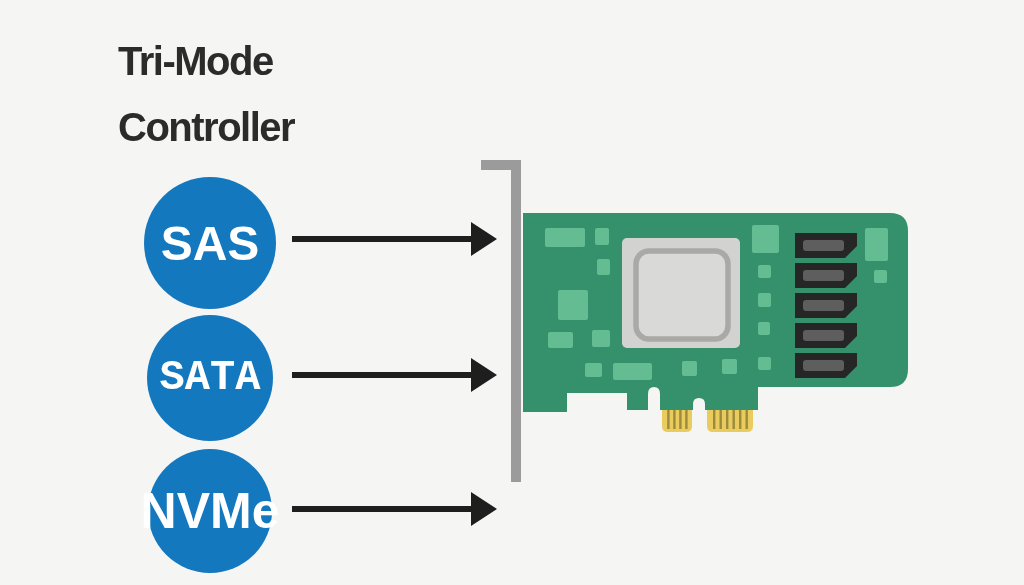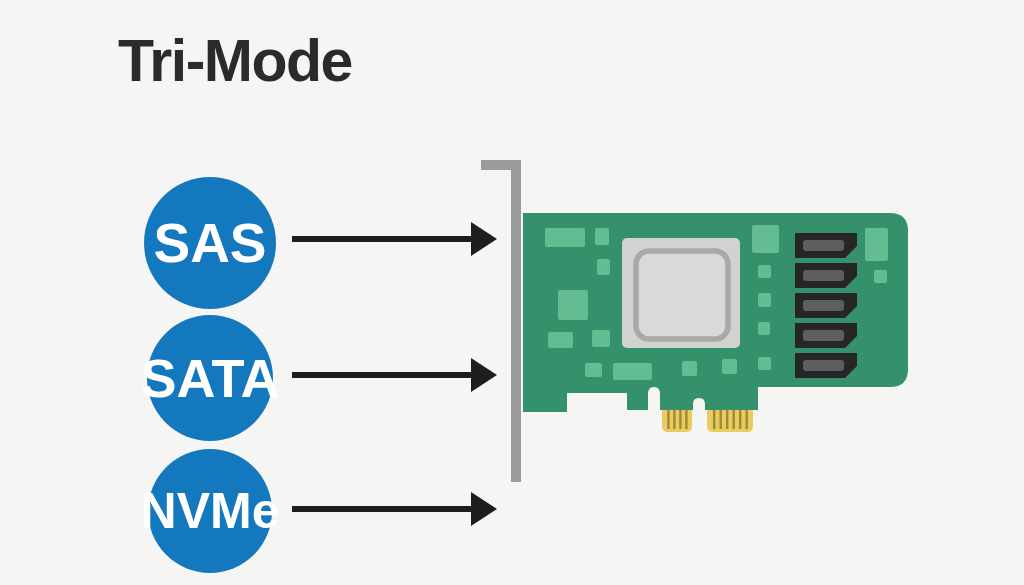--- a/index.html
+++ b/index.html
@@ -5,36 +5,36 @@
   html,body{margin:0;padding:0;}
   .canvas{
     position:relative;
     width:1024px;height:585px;
     background:var(--bg,#f5f5f4);
     overflow:hidden;
     font-family:"Liberation Sans",sans-serif;
   }
   .title{
     position:absolute;left:118px;top:28px;
-    font-size:59px;font-weight:bold;line-height:66px;
+    font-size:40px;font-weight:bold;line-height:66px;
     letter-spacing:-1.5px;color:var(--ink,#2b2b2b);
   }
   .node{
     position:absolute;border-radius:50%;
     background:var(--blue,#1478be);
     display:flex;align-items:center;justify-content:center;
   }
   .node-sas {left:144px;top:177px;width:132px;height:132px;}
   .node-sata{left:147px;top:315px;width:126px;height:126px;}
   .node-nvme{left:148px;top:449px;width:124px;height:124px;}
   .node-label{
     color:var(--node_text,#ffffff);font-weight:bold;
   }
-  .node-sas  .node-label{font-size:55px;}
-  .node-sata .node-label{font-size:54px;}
+  .node-sas  .node-label{font-size:48px;}
+  .node-sata .node-label{font-size:42px;font-family:Liberation Mono, monospace;}
   .node-nvme .node-label{font-size:50px;}
   .arrow{
     position:absolute;left:292px;width:179px;height:6px;
     background:var(--arrow,#1e1e1e);
   }
   .arrow::after{
     content:"";position:absolute;right:-26px;top:50%;
     transform:translateY(-50%);
     border-left:26px solid var(--arrow,#1e1e1e);
     border-top:17px solid transparent;
@@ -45,20 +45,21 @@
   .arrow-nvme{top:506px;}
   .card-svg{position:absolute;left:470px;top:150px;}
 </style>
 </head>
 <body>
 
 <div class="canvas">
 
   <div class="title">
     <div>Tri-Mode</div>
+    <div>Controller</div>
   </div>
 
   <div class="node node-sas">
     <span class="node-label">SAS</span>
   </div>
   <div class="node node-sata">
     <span class="node-label">SATA</span>
   </div>
   <div class="node node-nvme">
     <span class="node-label">NVMe</span>

